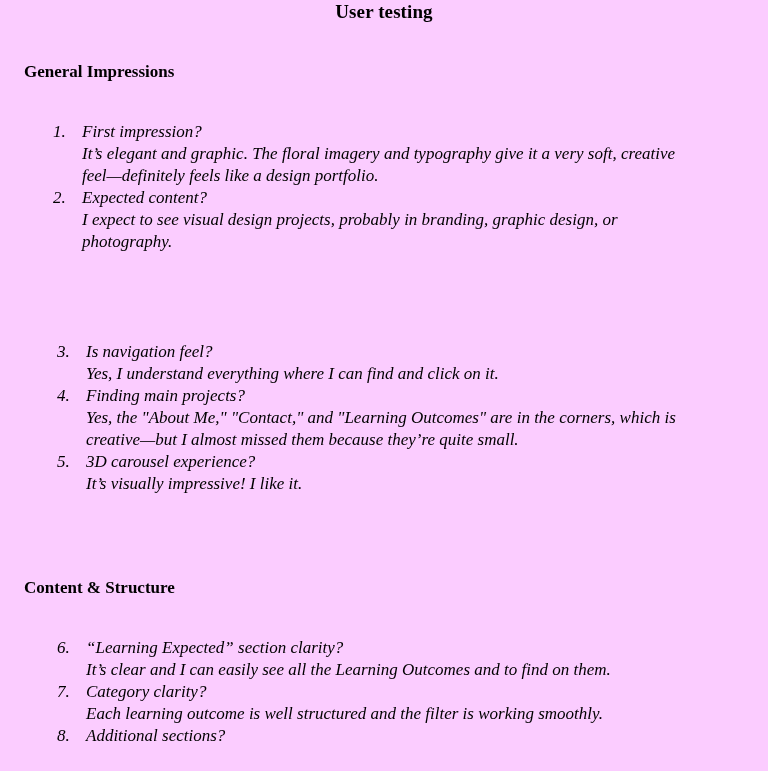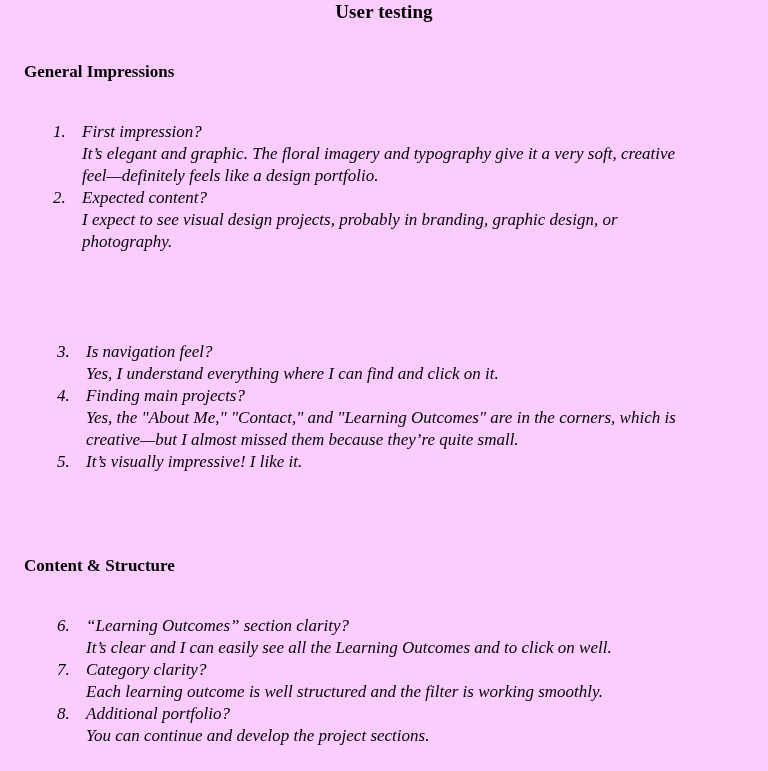--- a/index.html
+++ b/index.html
@@ -98,40 +98,40 @@
     <ol class="qa-list indented" start="3">
       <li>
         <div class="q">Is navigation feel?</div>
         <div class="a">Yes, I understand everything where I can find and click on it.</div>
       </li>
       <li>
         <div class="q">Finding main projects?</div>
         <div class="a">Yes, the "About Me," "Contact," and "Learning Outcomes" are in the corners, which is creative—but I almost missed them because they’re quite small.</div>
       </li>
       <li>
+        <div class="q">3D carousel experience?</div>
         <div class="a">It’s visually impressive! I like it.</div>
       </li>
     </ol>
   </div>
 
   <div class="sect-gap-2"></div>
 
   <div>
     <h2 class="section-heading heading-indent-1">Content &amp; Structure</h2>
     <div class="list-gap"></div>
     <ol class="qa-list indented" start="6">
       <li>
-        <div class="q">“Learning Outcomes” section clarity?</div>
-        <div class="a">It’s clear and I can easily see all the Learning Outcomes and to click on well.</div>
+        <div class="q">“Learning Expected” section clarity?</div>
+        <div class="a">It’s clear and I can easily see all the Learning Outcomes and to find on them.</div>
       </li>
       <li>
         <div class="q">Category clarity?</div>
         <div class="a">Each learning outcome is well structured and the filter is working smoothly.</div>
       </li>
       <li>
-        <div class="q">Additional portfolio?</div>
-        <div class="a">You can continue and develop the project sections.</div>
+        <div class="q">Additional sections?</div>
       </li>
     </ol>
   </div>
 
   <div class="trailing-space"></div>
 </div>
 
 </body></html>

